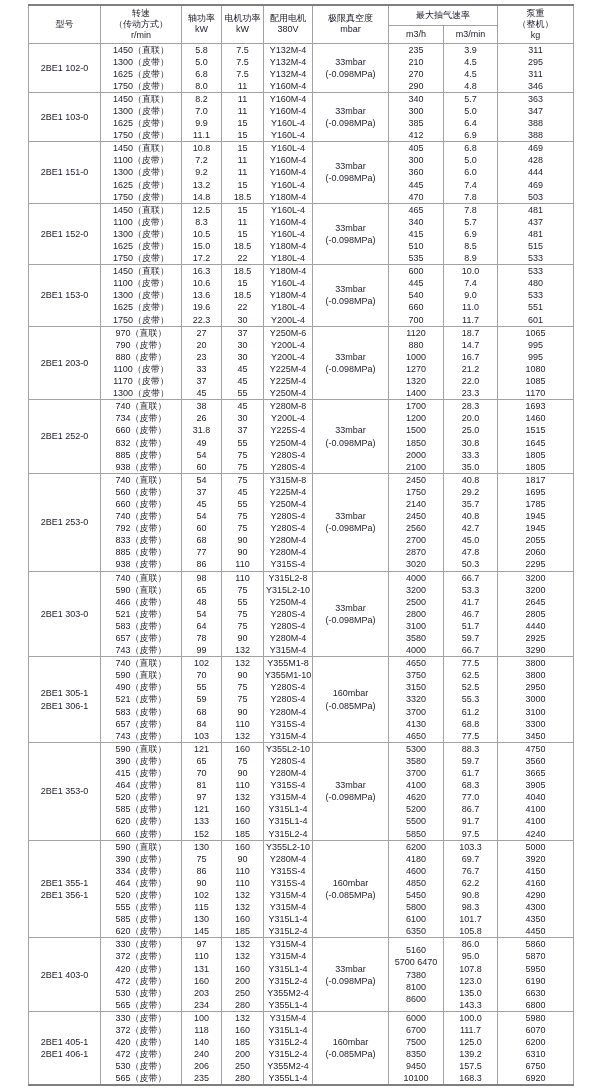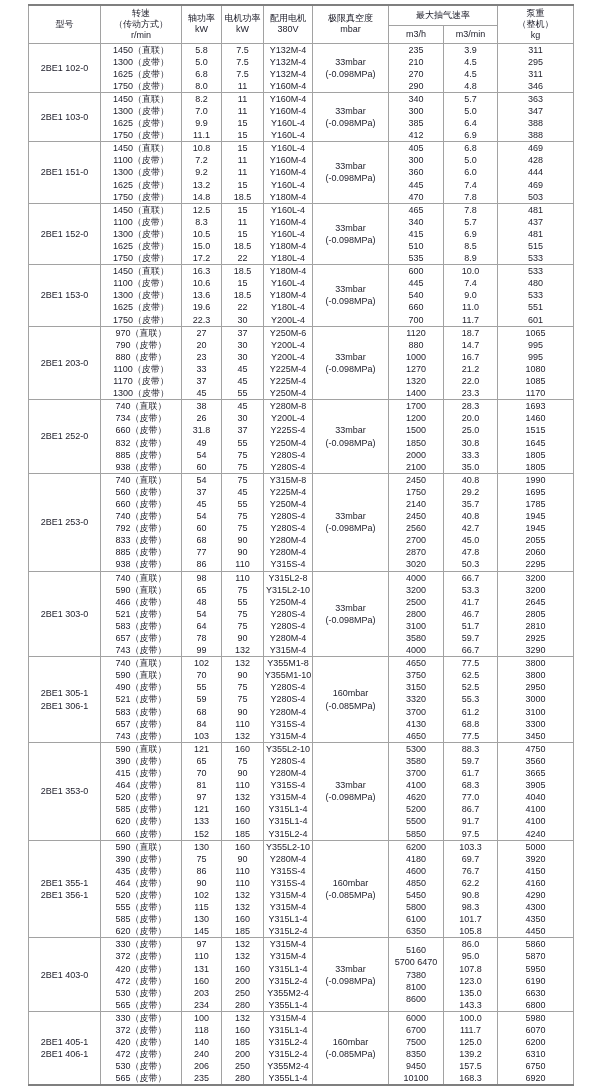--- a/index.html
+++ b/index.html
@@ -451,21 +451,21 @@
         <tr>
           <td rowspan="8">2BE1 253-0</td>
           <td>740（直联）</td>
           <td>54</td>
           <td>75</td>
           <td>Y315M-8</td>
           <td rowspan="8">33mbar
 (-0.098MPa)</td>
           <td>2450</td>
           <td>40.8</td>
-          <td>1990</td>
+          <td>1817</td>
         </tr>
         <tr>
           <td>560（皮带）</td>
           <td>37</td>
           <td>45</td>
           <td>Y225M-4</td>
           <td>1750</td>
           <td>29.2</td>
           <td>1695</td>
         </tr>
@@ -564,21 +564,21 @@
           <td>46.7</td>
           <td>2805</td>
         </tr>
         <tr>
           <td>583（皮带）</td>
           <td>64</td>
           <td>75</td>
           <td>Y280S-4</td>
           <td>3100</td>
           <td>51.7</td>
-          <td>2810</td>
+          <td>4440</td>
         </tr>
         <tr>
           <td>657（皮带）</td>
           <td>78</td>
           <td>90</td>
           <td>Y280M-4</td>
           <td>3580</td>
           <td>59.7</td>
           <td>2925</td>
         </tr>
@@ -755,21 +755,21 @@
         <tr>
           <td>390（皮带）</td>
           <td>75</td>
           <td>90</td>
           <td>Y280M-4</td>
           <td>4180</td>
           <td>69.7</td>
           <td>3920</td>
         </tr>
         <tr>
-          <td>435（皮带）</td>
+          <td>334（皮带）</td>
           <td>86</td>
           <td>110</td>
           <td>Y315S-4</td>
           <td>4600</td>
           <td>76.7</td>
           <td>4150</td>
         </tr>
         <tr>
           <td>464（皮带）</td>
           <td>90</td>

